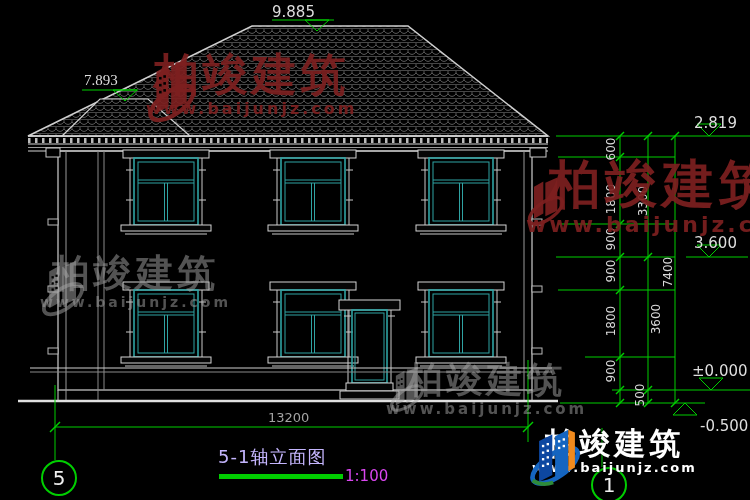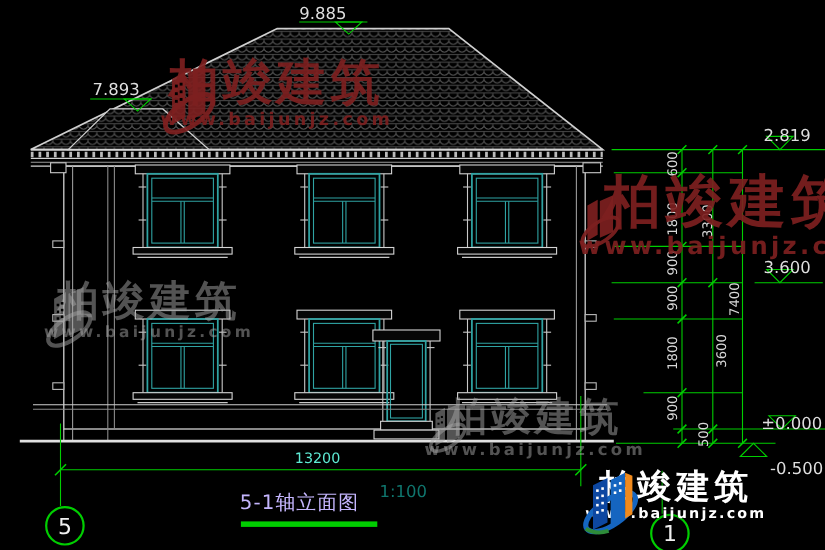--- a/index.html
+++ b/index.html
@@ -1,27 +1,27 @@
 <!DOCTYPE html>
 <html><head>
 <meta charset="utf-8">
 <style>
   html,body{margin:0;padding:0;background:#000;}
   #canvas{position:relative;width:750px;height:500px;background:#000;overflow:hidden;
     font-family:"DejaVu Sans","Liberation Sans",sans-serif;padding-left:35px;}
   svg{position:absolute;left:0;top:0;}
   .lbl{position:absolute;color:#dedede;font-size:15px;white-space:nowrap;z-index:3;}
-  .dimlbl{position:absolute;color:#5eead4;font-size:12px;white-space:nowrap;z-index:3;text-align:center;}
+  .dimlbl{position:absolute;color:#a3a3a3;font-size:12px;white-space:nowrap;z-index:3;text-align:center;}
   .vlabel{position:absolute;width:46px;text-align:center;transform:rotate(-90deg);
     color:#d8d8d8;font-size:12px;z-index:3;}
   .title{position:absolute;left:218px;top:445px;color:#c4b5fd;font-size:18px;
     letter-spacing:1px;z-index:3;}
   .title-underline{position:absolute;left:219px;top:474px;width:124px;height:5px;
     background:#00CE00;z-index:3;}
-  .scale{position:absolute;left:345px;top:438px;color:#0f766e;font-size:15px;z-index:3;}
+  .scale{position:absolute;left:345px;top:467px;color:#d946ef;font-size:15px;z-index:3;}
   .axis-bubble{position:absolute;width:32px;height:32px;border:2px solid #00CE00;
     border-radius:50%;color:#f0f0f0;font-size:20px;display:flex;align-items:center;
     justify-content:center;z-index:3;background:rgba(0,0,0,.2);}
   .wm{position:absolute;display:flex;align-items:flex-start;z-index:4;pointer-events:none;}
   .wm .wm-text{display:flex;flex-direction:column;align-items:center;}
   .wm .brand{font-weight:bold;line-height:1;letter-spacing:4px;white-space:nowrap;}
   .wm .site{font-weight:bold;letter-spacing:3px;white-space:nowrap;margin-top:2px;}
   .wm-red{color:rgba(125,32,32,.92);}
   .wm-gray{color:rgba(165,165,165,.5);}
   .wm-top{left:146px;top:52px;}
@@ -187,24 +187,24 @@
     <line x1="55" y1="427" x2="528" y2="427"></line>
     <g stroke-width="1.4">
       <line x1="50" y1="432" x2="60" y2="422"></line>
       <line x1="523" y1="432" x2="533" y2="422"></line>
     </g>
 
     <line x1="602" y1="428" x2="602" y2="467"></line>
   </svg>
 
   <div class="lbl" style="left:272px;top:3px;">9.885</div>
-  <div class="lbl" style="left:84px;top:72px;">7.893</div>
+  <div class="lbl" style="left:84px;top:72px;font-family:Liberation Serif, serif;">7.893</div>
   <div class="lbl" style="left:694px;top:114px;">2.819</div>
   <div class="lbl" style="left:694px;top:234px;text-align:right;">3.600</div>
-  <div class="lbl" style="left:692px;top:376px;">±0.000</div>
+  <div class="lbl" style="left:692px;top:362px;">±0.000</div>
   <div class="lbl" style="left:700px;top:417px;text-align:center;">-0.500</div>
 
   <div class="vlabel" style="left:588px;top:142px;">600</div>
   <div class="vlabel" style="left:588px;top:192px;">1800</div>
   <div class="vlabel" style="left:588px;top:232px;">900</div>
   <div class="vlabel" style="left:588px;top:264px;">900</div>
   <div class="vlabel" style="left:588px;top:314px;">1800</div>
   <div class="vlabel" style="left:588px;top:364px;">900</div>
   <div class="vlabel" style="left:617px;top:388px;">500</div>
 

